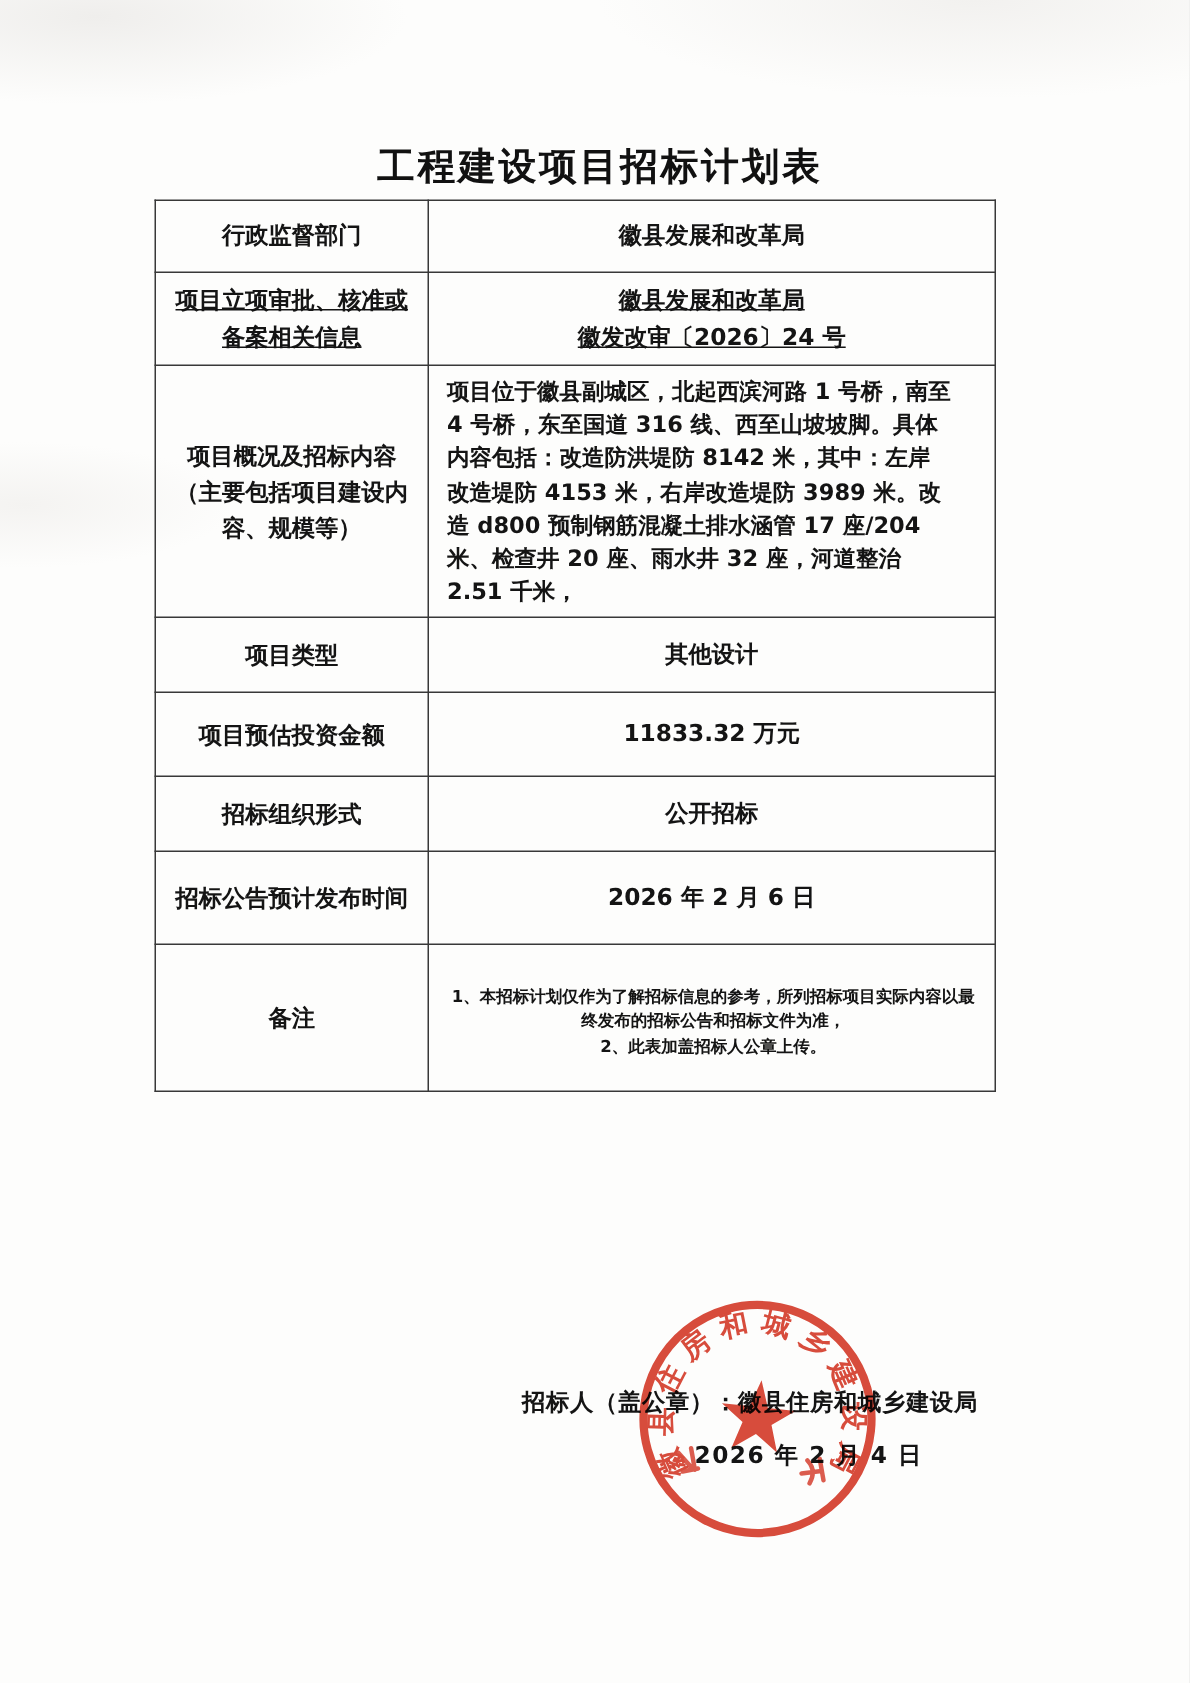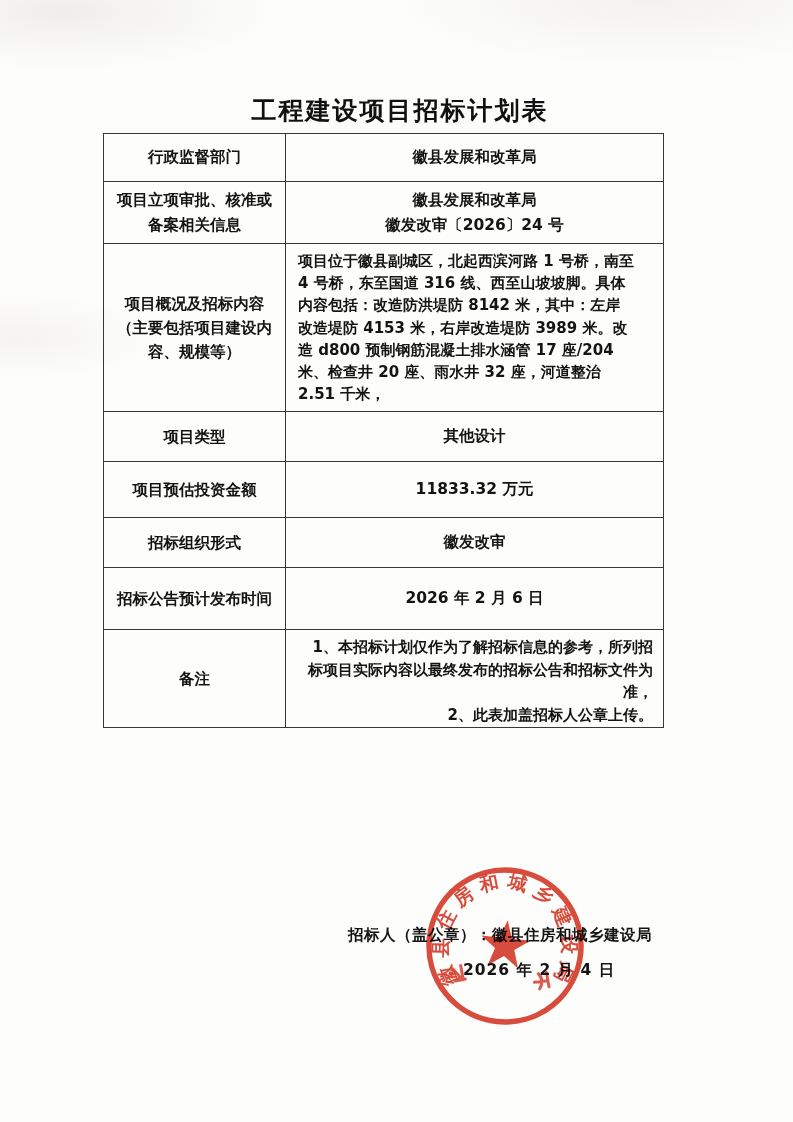--- a/index.html
+++ b/index.html
@@ -62,30 +62,30 @@
     line-height: 1.6;
   }
   .doc-table .value.para {
     text-align: left;
     font-size: 15px;
     line-height: 1.48;
     padding: 6px 28px 6px 12px;
     white-space: normal;
   }
   .doc-table .value.notes {
-    text-align: right;
-    font-size: 15px;
+    text-align: center;
+    font-size: 11px;
     line-height: 1.5;
     padding: 6px 10px 1px 12px;
   }
   
   .r1  td { height: 46px; }
   .r2  td { height: 46px; }
   .r3  td { height: 48px; }
-  .r4  td { height: 62px; }
+  .r4  td { height: 62px; text-decoration: underline; }
   .r5  td { height: 132px; }
   .r6  td { height: 50px; }
   .r7  td { height: 56px; }
   .r8  td { height: 50px; }
   .r9  td { height: 50px; }
   .r10 td { height: 62px; }
   .r11 td { height: 56px; }
   .r12 td { height: 98px; }
 
   .sign-line {
@@ -162,21 +162,21 @@
       <tr class="r6">
         <td class="label">项目类型</td>
         <td class="value">其他设计</td>
       </tr>
       <tr class="r7">
         <td class="label">项目预估投资金额</td>
         <td class="value">11833.32 万元</td>
       </tr>
       <tr class="r8">
         <td class="label">招标组织形式</td>
-        <td class="value">徽发改审</td>
+        <td class="value">公开招标</td>
       </tr>
       <tr class="r10">
         <td class="label">招标公告预计发布时间</td>
         <td class="value">2026 年 2 月 6 日</td>
       </tr>
       <tr class="r12">
         <td class="label">备注</td>
         <td class="value notes">1、本招标计划仅作为了解招标信息的参考，所列招标项目实际内容以最终发布的招标公告和招标文件为准，
 2、此表加盖招标人公章上传。</td>
       </tr>

